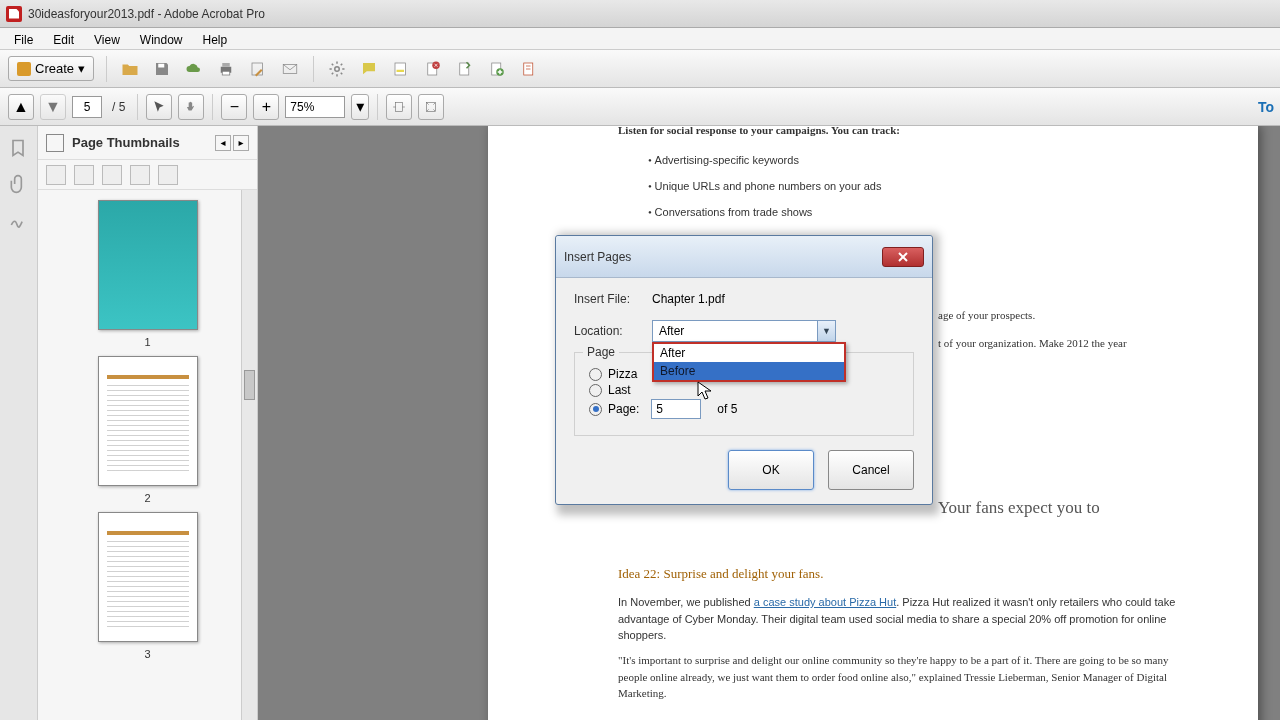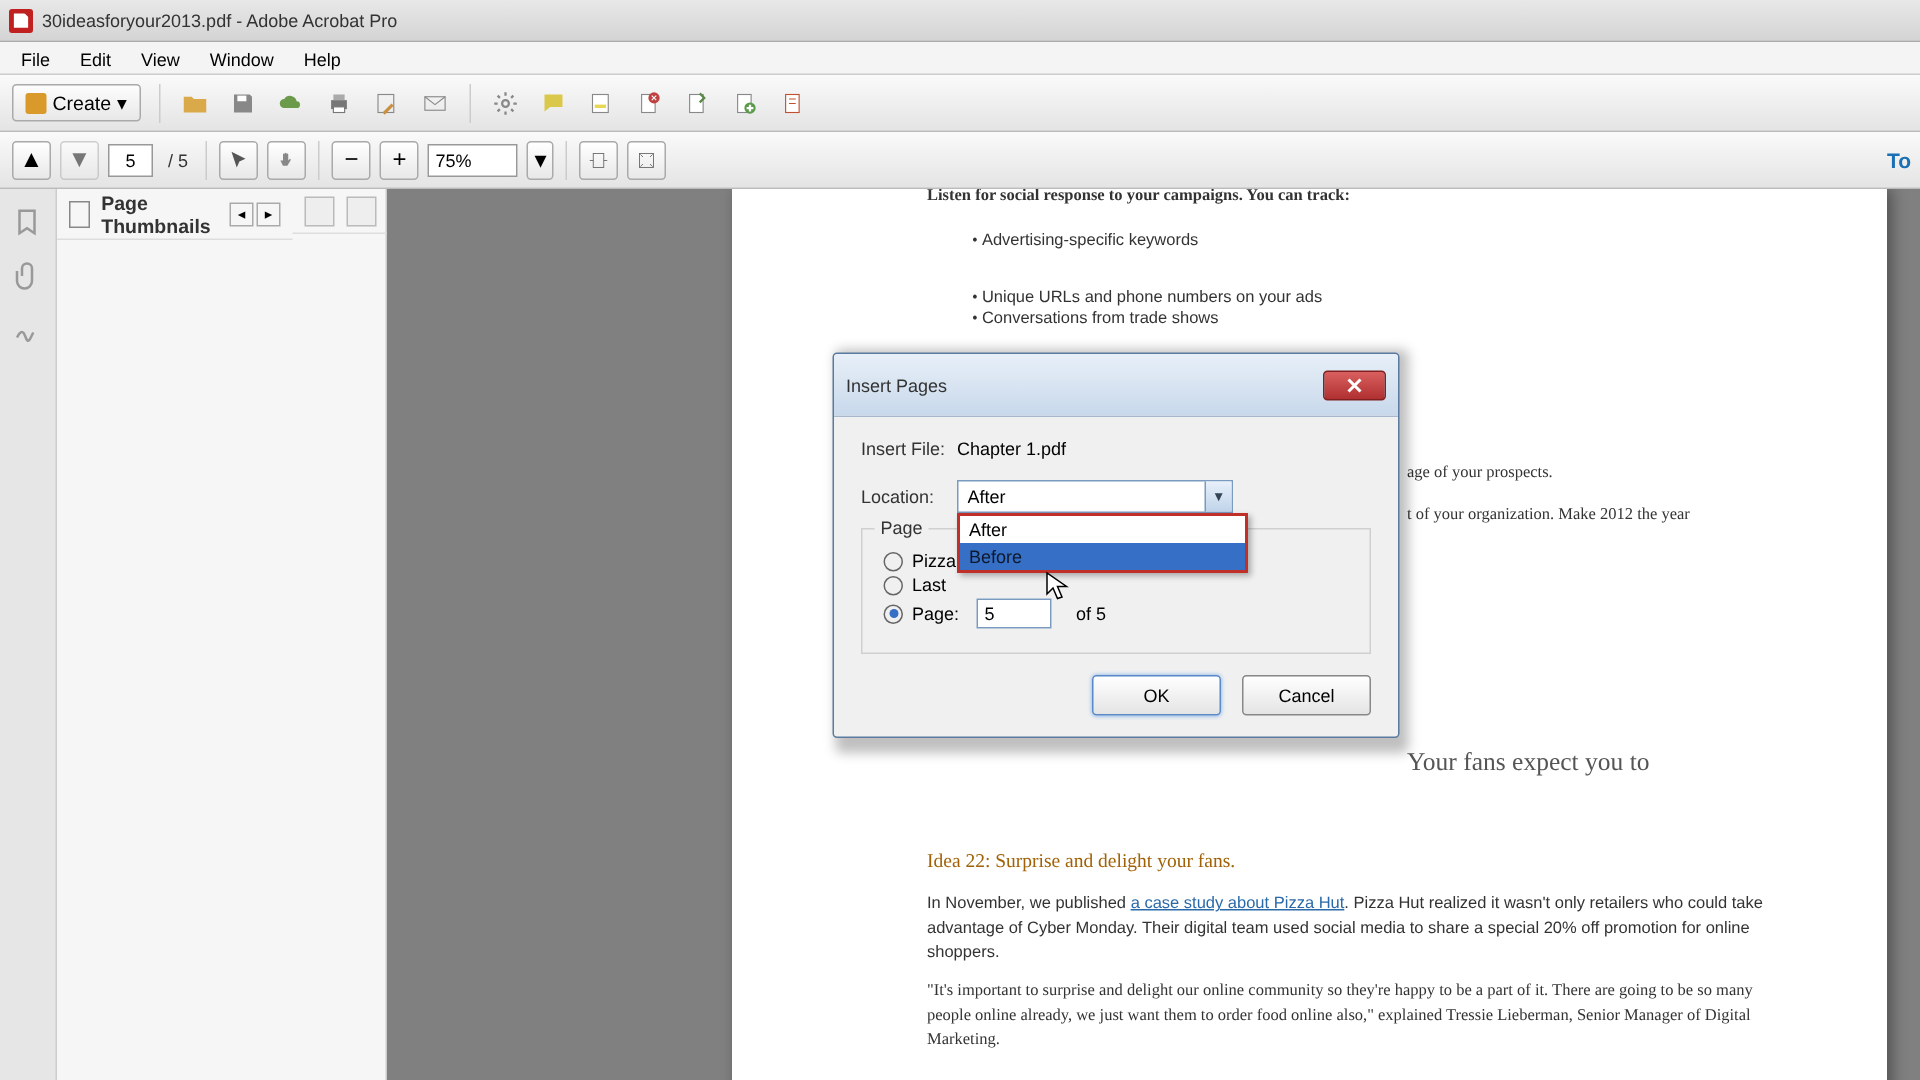--- a/index.html
+++ b/index.html
@@ -30,21 +30,21 @@
 .zoom-sel { width:60px;height:22px;border:1px solid #999;font-size:12px;padding:0 4px;background:#fff;}
 .page-total { font-size:12px; color:#333; margin:0 4px;}
 .tright { position:absolute; right:6px; color:#1a6fb5; font-size:14px; font-weight:bold;}
 
 
 .main { display:flex; height: calc(720px - 28px - 22px - 38px - 38px); }
 .sidebar-rail { width:38px; background:#e6e6e6; border-right:1px solid #ccc; display:flex; flex-direction:column; align-items:center; gap:14px; padding-top:12px;}
 .rail-icon { width:22px;height:22px;color:#888;}
 
 
-.thumbs { width: 220px; background:#f6f6f6; border-right:1px solid #ccc; display:flex; flex-direction:row; }
+.thumbs { width: 220px; background:#f6f6f6; border-right:1px solid #ccc; display:flex; flex-direction:column; }
 .thumbs-header { height:34px;display:flex;align-items:center;padding:0 8px;border-bottom:1px solid #ddd;gap:8px;}
 .thumbs-header .icon{width:18px;height:18px;border:1px solid #888;}
 .thumbs-header .title{font-size:13px;font-weight:bold;color:#333;}
 .thumbs-header .navbtns{margin-left:auto;display:flex;gap:2px;}
 .thumbs-header .navbtns div{width:16px;height:16px;border:1px solid #aaa;font-size:10px;display:flex;align-items:center;justify-content:center;}
 .thumbs-toolbar{height:30px;display:flex;align-items:center;gap:8px;padding:0 8px;border-bottom:1px solid #ddd;}
 .thumbs-toolbar div{width:20px;height:20px;border:1px solid #bbb;background:#eee;}
 .thumbs-list{flex:1;overflow:hidden;padding:10px 0;position:relative;}
 .thumb{width:100px;margin:0 auto 8px;text-align:center;}
 .thumb-img{width:100px;height:130px;border:1px solid #888;background:#fff;box-shadow:1px 1px 3px rgba(0,0,0,.3);margin-bottom:6px;}
@@ -62,37 +62,37 @@
 .page .frag{position:absolute;font-family:Georgia,serif;}
 
 
 .dialog-wrap{position:absolute;left:555px;top:235px;width:378px;z-index:100;}
 .dlg-shadow{position:absolute;inset:-2px -6px -10px 2px;background:rgba(0,0,0,.25);filter:blur(4px);border-radius:4px;z-index:-1;}
 .dialog{border:1px solid #5a7aa0;background:#f0f0f0;border-radius:3px;}
 .dlg-title{height:42px;background:linear-gradient(#e8f0f8,#c8d8eb);display:flex;align-items:center;padding:0 8px;border-bottom:1px solid #a8b8cc;border-radius:3px 3px 0 0;}
 .dlg-title span{font-size:12px;color:#333;}
 .dlg-close{margin-left:auto;width:42px;height:20px;background:linear-gradient(#d96060,#b03030);border:1px solid #802020;border-radius:3px;color:#fff;display:flex;align-items:center;justify-content:center;font-size:12px;}
 .dlg-body{padding:14px 18px 14px 18px;font-size:12px;}
-.dlg-row{display:flex;align-items:center;margin-bottom:14px;}
+.dlg-row{display:flex;align-items:center;margin-bottom:14px;gap:14px;}
 .dlg-label{width:64px;color:#333;}
 .dlg-select{position:relative;flex:0 0 184px;}
 .dlg-select input{width:100%;height:22px;border:1px solid #7a9ac0;padding:0 20px 0 6px;font-size:12px;background:#fff;}
 .dlg-select .arrow{position:absolute;right:1px;top:1px;width:18px;height:20px;background:linear-gradient(#e8f0fa,#c0d4ea);border-left:1px solid #7a9ac0;display:flex;align-items:center;justify-content:center;font-size:9px;color:#345;}
 .dropdown{position:absolute;left:0;top:22px;width:194px;border:2px solid #c03028;background:#fff;z-index:10;box-shadow:2px 2px 4px rgba(0,0,0,.3);}
 .dropdown .opt{padding:2px 6px;font-size:12px;}
 .dropdown .opt.sel{background:#3570c6;color:#0f172a;}
 .fieldset{border:1px solid #d0d0d0;padding:10px 14px 14px;margin-top:-4px;}
 .fieldset-label{position:relative;top:-18px;left:-6px;background:#f0f0f0;padding:0 4px;font-size:12px;color:#333;width:fit-content;}
 .radio-row{display:flex;align-items:center;gap:6px;margin-bottom:12px;font-size:12px;margin-top:-10px;}
 .radio-row:first-of-type{margin-top:-14px;}
 .radio{width:13px;height:13px;border:1px solid #666;border-radius:50%;display:flex;align-items:center;justify-content:center;}
 .radio.checked::after{content:"";width:6px;height:6px;background:#3570c6;border-radius:50%;}
 .pg-input{width:50px;height:20px;border:1px solid #7a9ac0;padding:0 4px;font-size:12px;margin-left:6px;}
 .dlg-btns{display:flex;justify-content:flex-end;gap:14px;margin-top:14px;}
-.dlg-btn{width:86px;height:27px;border:1px solid #888;border-radius:3px;background:linear-gradient(#fff,#e4e4e4);font-size:12px;}
+.dlg-btn{width:86px;height:40px;border:1px solid #888;border-radius:3px;background:linear-gradient(#fff,#e4e4e4);font-size:12px;}
 .dlg-btn.primary{border:1px solid #5a8ac8;box-shadow:0 0 3px #7aaae8;}
 
 
 .cursor{position:absolute;left:697px;top:381px;z-index:200;pointer-events:none;}
 .cursor svg{width:16px;height:20px;}
 </style>
 </head>
 <body>
 
 <div class="titlebar">
@@ -279,21 +279,21 @@
       <div class="scrollbar">
         <div class="thumb-handle"></div>
       </div>
     </div>
   </div>
 
   <div class="docview">
     <div class="page">
       <div class="frag" style="left:130px;top:0px;font-weight:bold;font-size:11px">Listen for social response to your campaigns. You can track:</div>
       <div class="frag" style="left:160px;top:30px;font-size:11px">• <span>Advertising-specific keywords</span></div>
-      <div class="frag" style="left:160px;top:68px;font-size:11px">• <span>Unique URLs and phone numbers on your ads</span></div>
+      <div class="frag" style="left:160px;top:56px;font-size:11px">• <span>Unique URLs and phone numbers on your ads</span></div>
       <div class="frag" style="left:160px;top:82px;font-size:11px">• <span>Conversations from trade shows</span></div>
       <div class="frag" style="left:450px;top:185px;font-size:11px">age of your prospects.</div>
       <div class="frag" style="left:450px;top:213px;font-size:11px">t of your organization. Make 2012 the year</div>
       <div class="frag" style="left:450px;top:372px;font-size:17px;color:#555">Your fans expect you to</div>
       <div class="frag" style="left:130px;top:442px;font-size:13px;color:#a16207">Idea 22: Surprise and delight your fans.</div>
       <div class="frag" style="left:130px;top:472px;width:560px;font-size:11px;line-height:1.5"><span>In November, we published </span><span style="color:#2a6aa8;text-decoration:underline">a case study about Pizza Hut</span><span>. Pizza Hut realized it wasn't only retailers who could take advantage of Cyber Monday. Their digital team used social media to share a special 20% off promotion for online shoppers.</span></div>
       <div class="frag" style="left:130px;top:530px;width:570px;font-size:11px;line-height:1.5">"It's important to surprise and delight our online community so they're happy to be a part of it. There are going to be so many people online already, we just want them to order food online also," explained Tressie Lieberman, Senior Manager of Digital Marketing.</div>
     </div>
   </div>
 </div>

